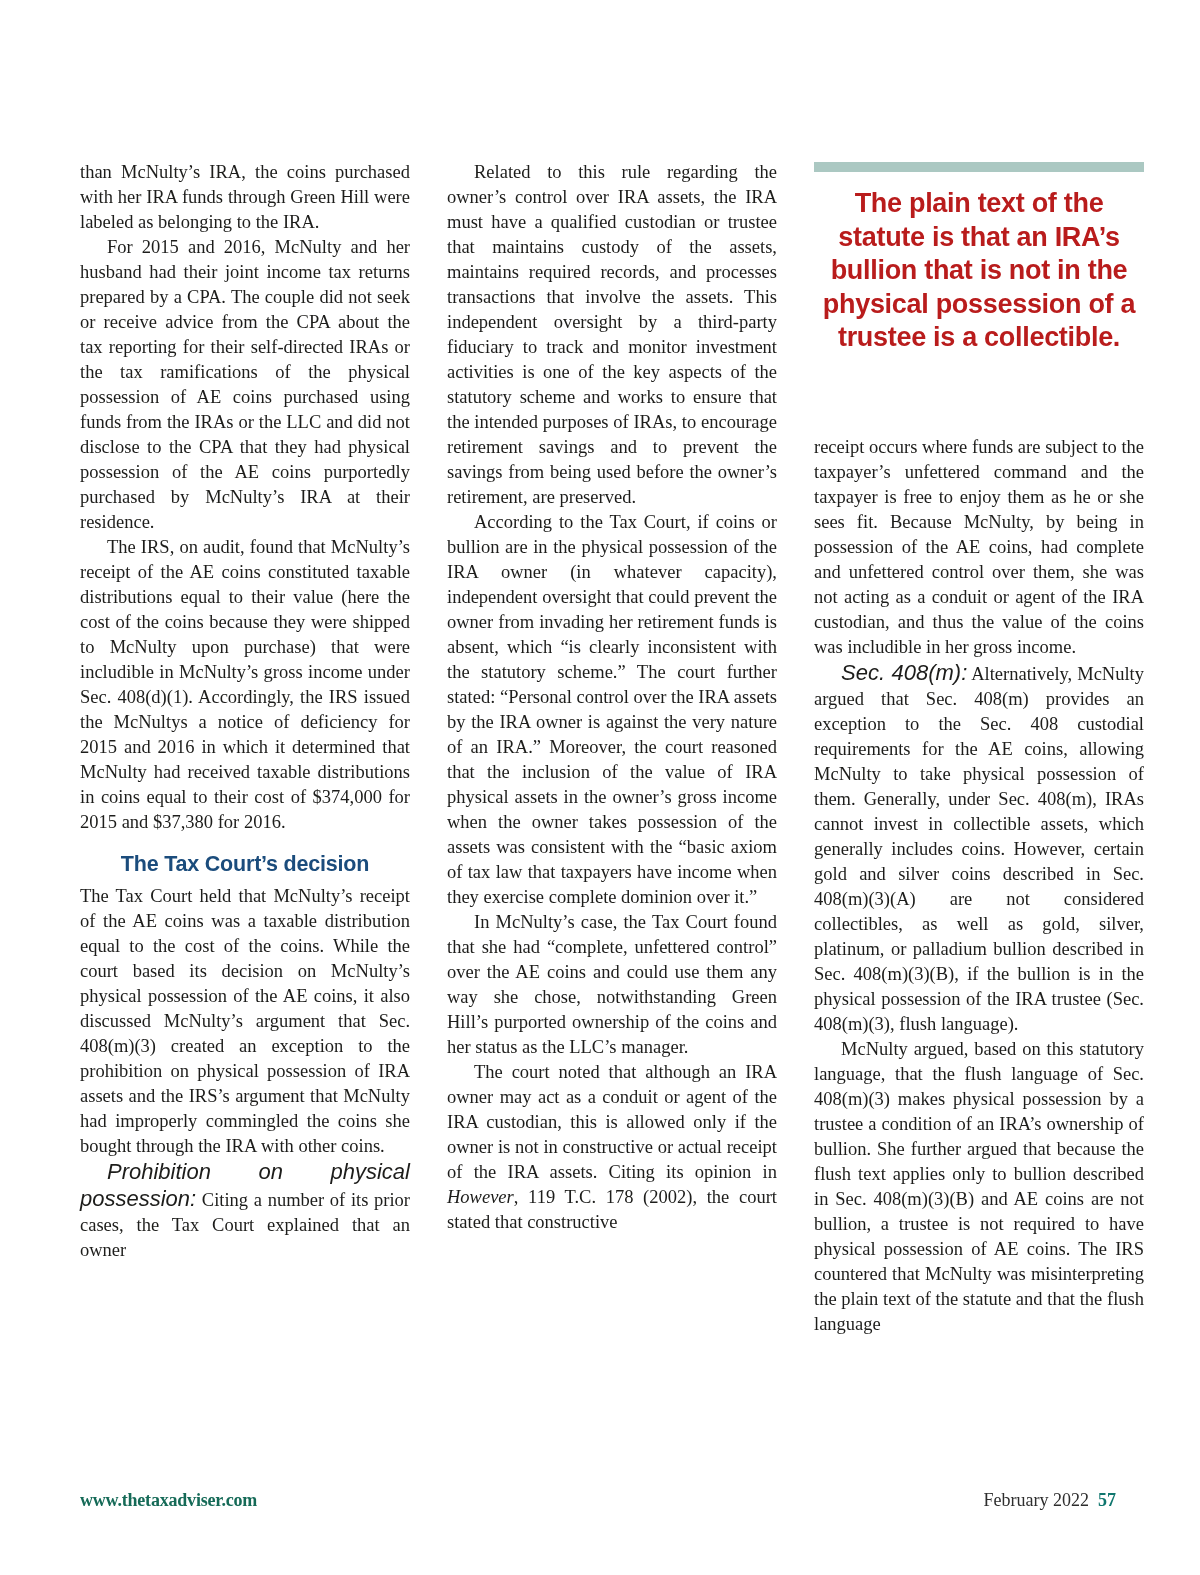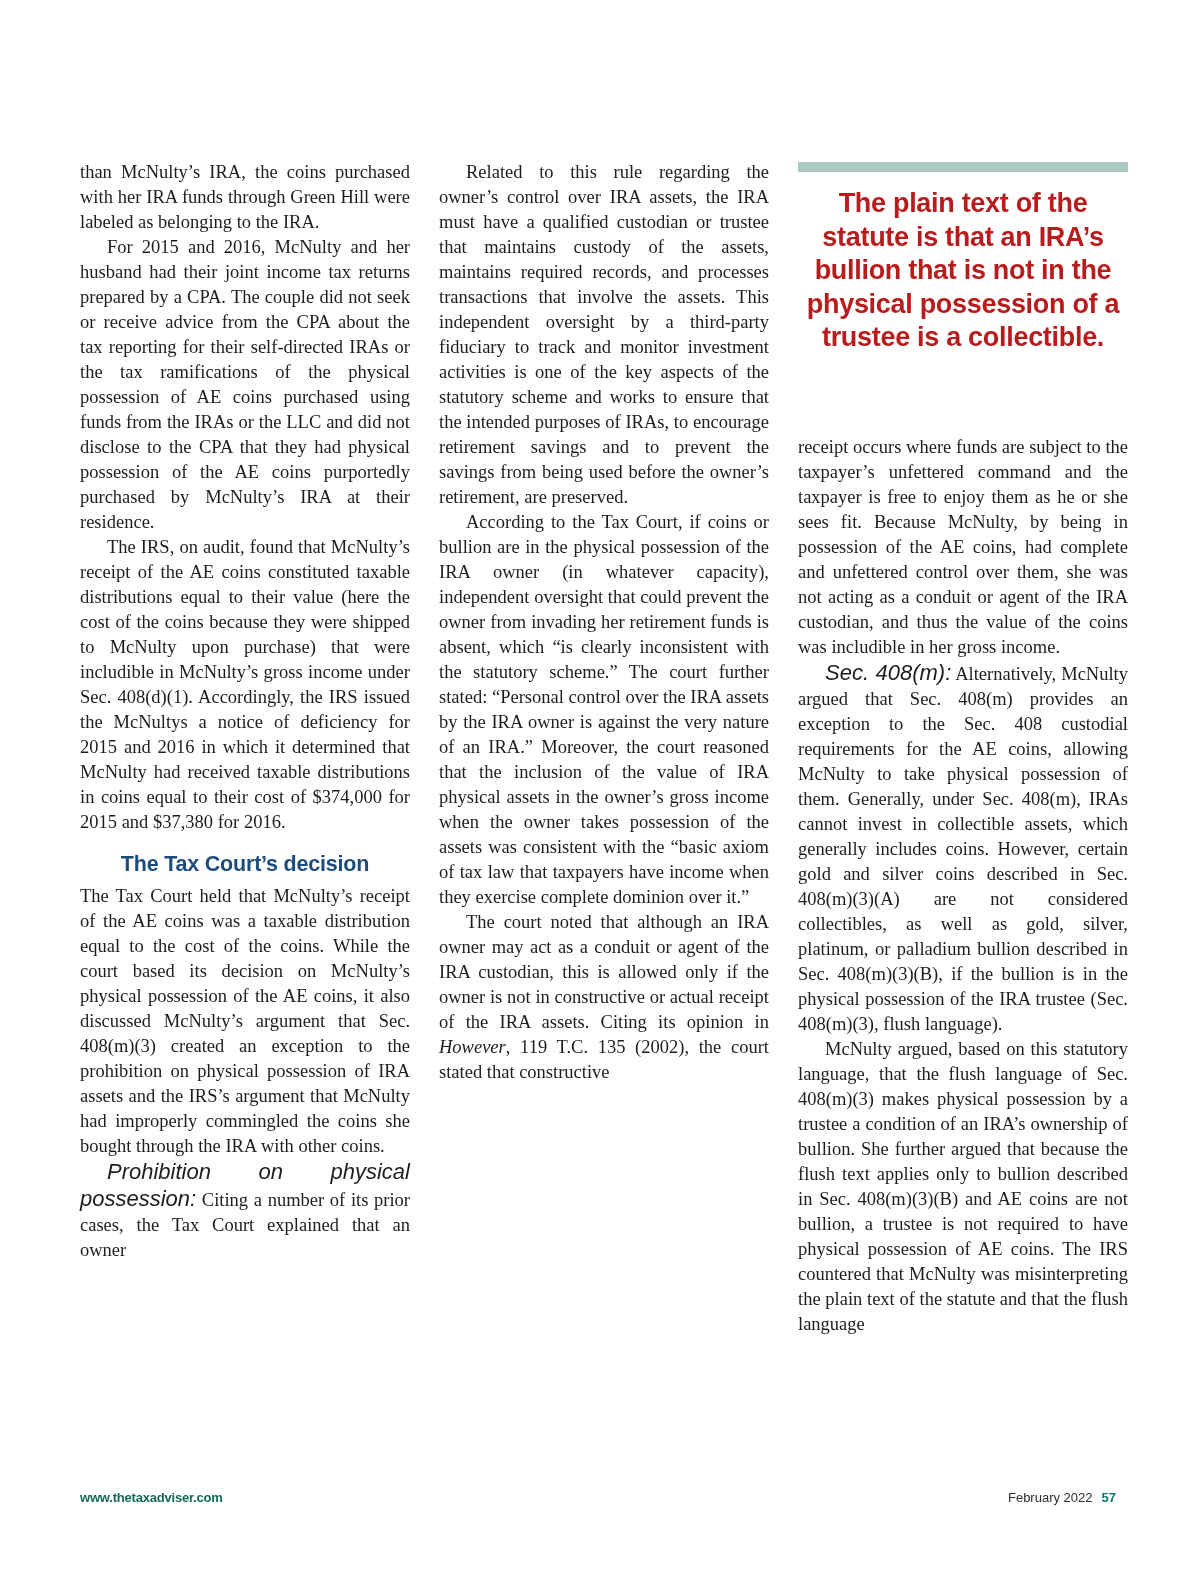--- a/index.html
+++ b/index.html
@@ -12,21 +12,21 @@
     overflow: hidden;
   }
   .page {
     position: relative;
     width: 1200px;
     height: 1575px;
     background: #ffffff;
   }
   .columns {
     display: flex;
-    gap: 29px;
+    gap: 37px;
     padding: 160px 84px 0 80px;
   }
   .col {
     width: 330px;
     flex: 0 0 330px;
   }
   p.body {
     font-family: "Liberation Serif", "DejaVu Serif", serif;
     font-size: 18.5px;
     line-height: 25px;
@@ -66,22 +66,22 @@
   }
   em.case-name { font-style: italic; }
   .footer {
     position: absolute;
     left: 80px;
     right: 84px;
     top: 1490px;
     display: flex;
     justify-content: space-between;
     align-items: baseline;
-    font-family: Liberation Sans, sans-serif;
-    font-size: 13px;
+    font-family: Liberation Serif, serif;
+    font-size: 18px;
   }
   .footer-site {
     font-weight: 700;
     color: #156a57;
     letter-spacing: -0.2px;
   }
   .footer-right { color: #2e2e2e; }
   .footer-pageno {
     font-weight: 700;
     color: #0f766e;
@@ -100,21 +100,22 @@
       <p class="body indent">For 2015 and 2016, McNulty and her husband had their joint income tax returns prepared by a CPA. The couple did not seek or receive advice from the CPA about the tax reporting for their self-directed IRAs or the tax ramifications of the physical possession of AE coins purchased using funds from the IRAs or the LLC and did not disclose to the CPA that they had physical possession of the AE coins purportedly purchased by McNulty’s IRA at their residence.</p>
       <p class="body indent">The IRS, on audit, found that McNulty’s receipt of the AE coins constituted taxable distributions equal to their value (here the cost of the coins because they were shipped to McNulty upon purchase) that were includible in McNulty’s gross income under Sec. 408(d)(1). Accordingly, the IRS issued the McNultys a notice of deficiency for 2015 and 2016 in which it determined that McNulty had received taxable distributions in coins equal to their cost of $374,000 for 2015 and $37,380 for 2016.</p>
       <h2 class="section-heading">The Tax Court’s decision</h2>
       <p class="body">The Tax Court held that McNulty’s receipt of the AE coins was a taxable distribution equal to the cost of the coins. While the court based its decision on McNulty’s physical possession of the AE coins, it also discussed McNulty’s argument that Sec. 408(m)(3) created an exception to the prohibition on physical possession of IRA assets and the IRS’s argument that McNulty had improperly commingled the coins she bought through the IRA with other coins.</p>
       <p class="body indent"><span class="runin-lead">Prohibition on physical possession:</span> <span>Citing a number of its prior cases, the Tax Court explained that an owner</span></p>
     </div>
 
     <div class="col">
       <p class="body indent">Related to this rule regarding the owner’s control over IRA assets, the IRA must have a qualified custodian or trustee that maintains custody of the assets, maintains required records, and processes transactions that involve the assets. This independent oversight by a third-party fiduciary to track and monitor investment activities is one of the key aspects of the statutory scheme and works to ensure that the intended purposes of IRAs, to encourage retirement savings and to prevent the savings from being used before the owner’s retirement, are preserved.</p>
       <p class="body indent">According to the Tax Court, if coins or bullion are in the physical possession of the IRA owner (in whatever capacity), independent oversight that could prevent the owner from invading her retirement funds is absent, which “is clearly inconsistent with the statutory scheme.” The court further stated: “Personal control over the IRA assets by the IRA owner is against the very nature of an IRA.” Moreover, the court reasoned that the inclusion of the value of IRA physical assets in the owner’s gross income when the owner takes possession of the assets was consistent with the “basic axiom of tax law that taxpayers have income when they exercise complete dominion over it.”</p>
-      <p class="body indent"><span>The court noted that although an IRA owner may act as a conduit or agent of the IRA custodian, this is allowed only if the owner is not in constructive or actual receipt of the IRA assets. Citing its opinion in </span><em class="case-name">However</em><span>, 119 T.C. 135 (2002), the court stated that constructive</span></p>
+      <p class="body indent">In McNulty’s case, the Tax Court found that she had “complete, unfettered control” over the AE coins and could use them any way she chose, notwithstanding Green Hill’s purported ownership of the coins and her status as the LLC’s manager.</p>
+      <p class="body indent"><span>The court noted that although an IRA owner may act as a conduit or agent of the IRA custodian, this is allowed only if the owner is not in constructive or actual receipt of the IRA assets. Citing its opinion in </span><em class="case-name">However</em><span>, 119 T.C. 178 (2002), the court stated that constructive</span></p>
     </div>
 
     <div class="col">
       <div class="pullquote">
         <div class="pq-bar"></div>
         <div class="pq-text">The plain text of the statute is that an IRA’s bullion that is not in the physical possession of a trustee is a collectible.</div>
       </div>
       <p class="body">receipt occurs where funds are subject to the taxpayer’s unfettered command and the taxpayer is free to enjoy them as he or she sees fit. Because McNulty, by being in possession of the AE coins, had complete and unfettered control over them, she was not acting as a conduit or agent of the IRA custodian, and thus the value of the coins was includible in her gross income.</p>
       <p class="body indent"><span class="runin-lead">Sec. 408(m):</span> <span>Alternatively, McNulty argued that Sec. 408(m) provides an exception to the Sec. 408 custodial requirements for the AE coins, allowing McNulty to take physical possession of them. Generally, under Sec. 408(m), IRAs cannot invest in collectible assets, which generally includes coins. However, certain gold and silver coins described in Sec. 408(m)(3)(A) are not considered collectibles, as well as gold, silver, platinum, or palladium bullion described in Sec. 408(m)(3)(B), if the bullion is in the physical possession of the IRA trustee (Sec. 408(m)(3), flush language).</span></p>
       <p class="body indent">McNulty argued, based on this statutory language, that the flush language of Sec. 408(m)(3) makes physical possession by a trustee a condition of an IRA’s ownership of bullion. She further argued that because the flush text applies only to bullion described in Sec. 408(m)(3)(B) and AE coins are not bullion, a trustee is not required to have physical possession of AE coins. The IRS countered that McNulty was misinterpreting the plain text of the statute and that the flush language</p>

